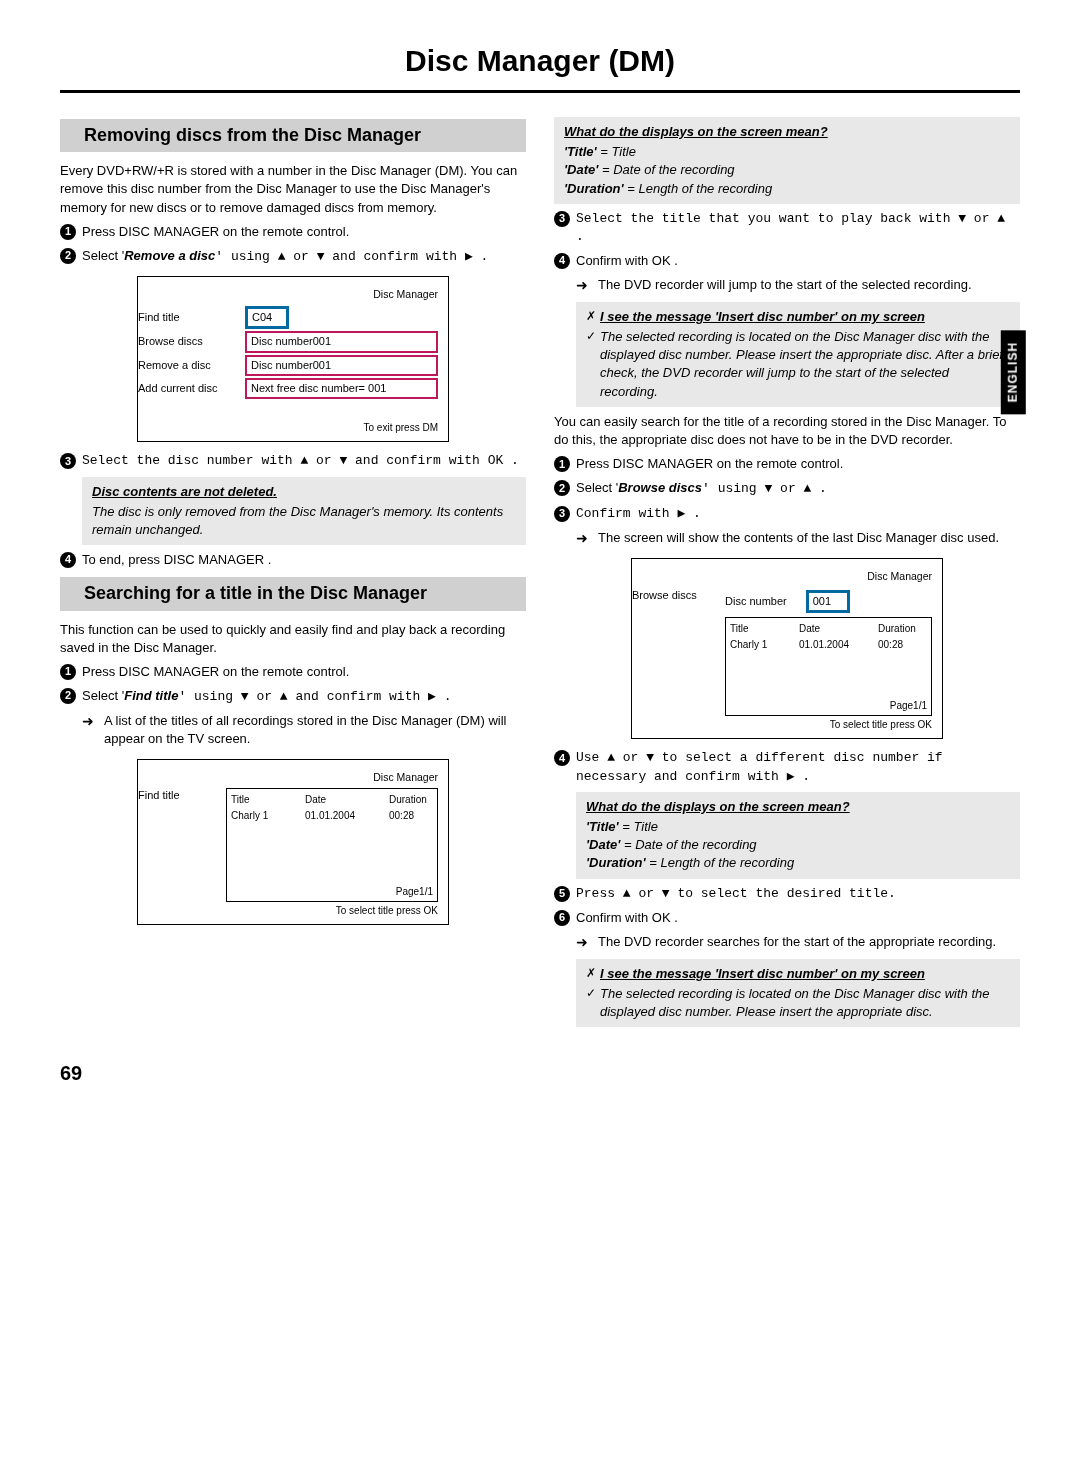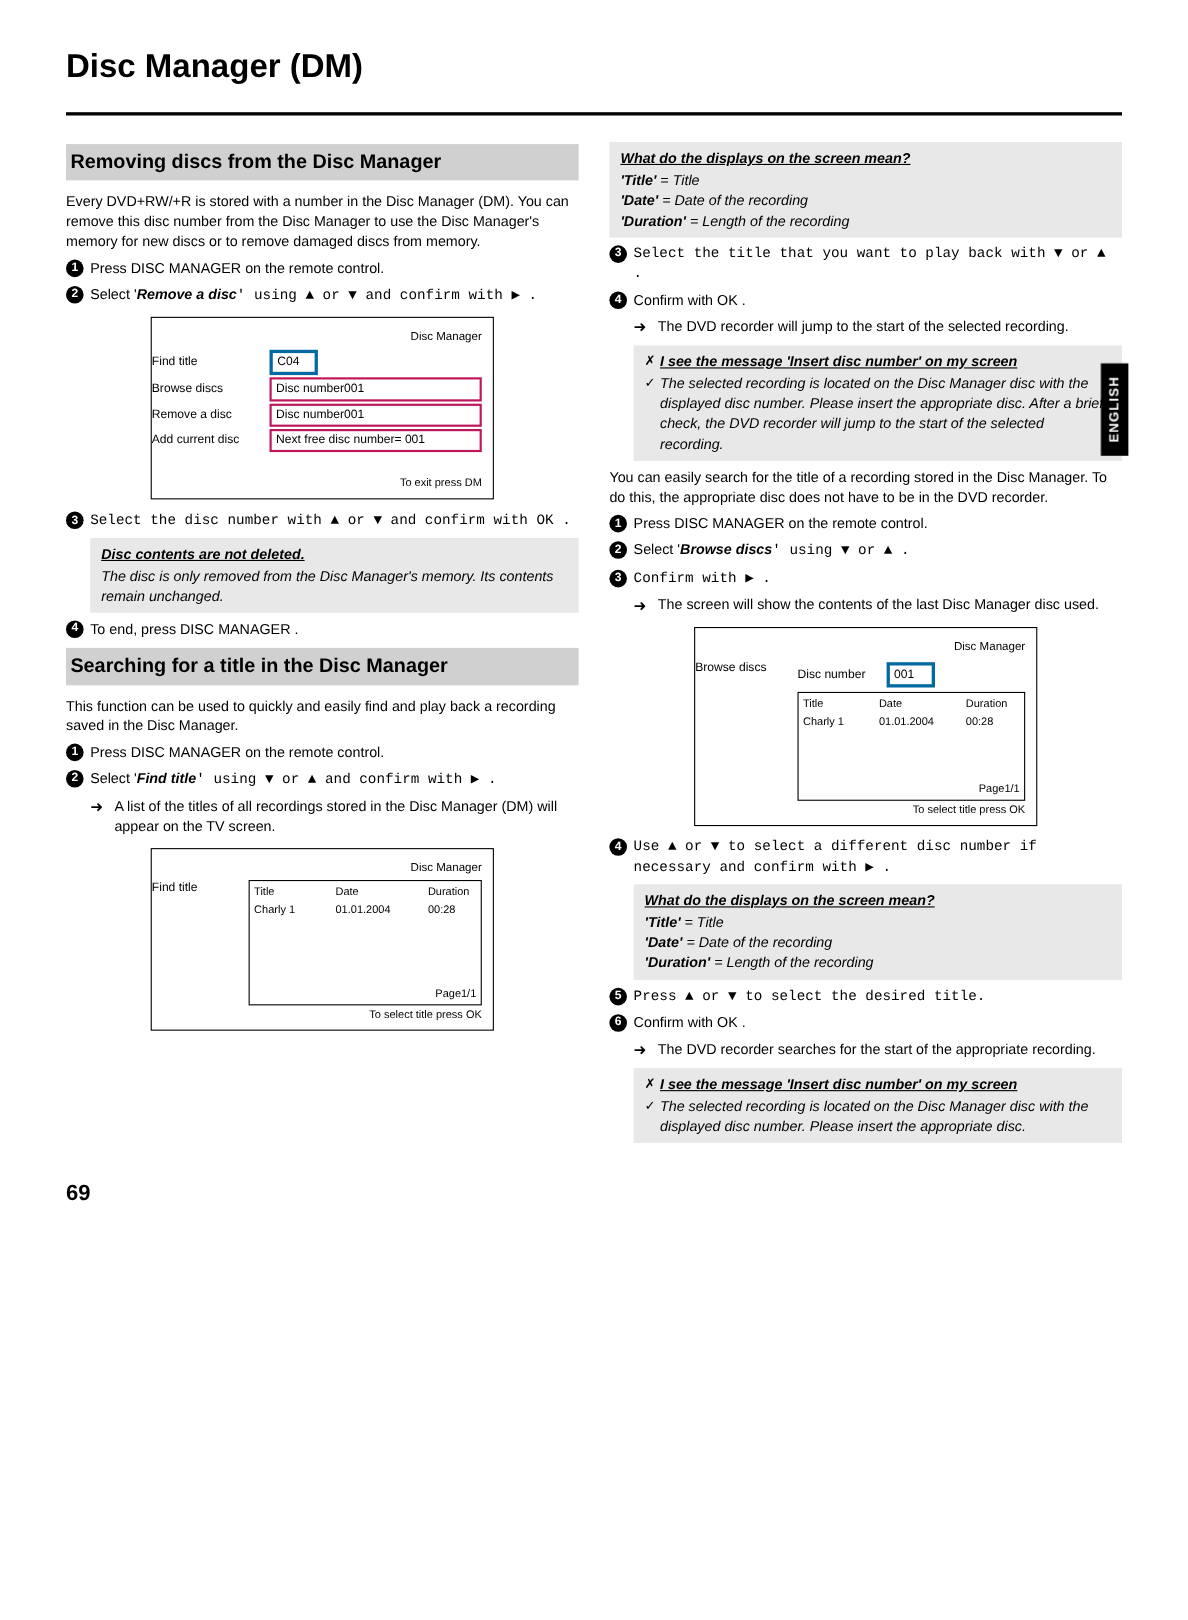--- a/index.html
+++ b/index.html
@@ -5,34 +5,34 @@
   body {
     font-family: Arial, Helvetica, sans-serif;
     margin: 0;
     padding: 40px 60px;
     background: #fff;
     color: #000;
     font-size: 13px;
     line-height: 1.4;
   }
   .page-title {
-    text-align: left;
+    text-align: center;
     font-size: 30px;
     font-weight: bold;
     border-bottom: 3px solid #000;
-    padding-bottom: 20px;
+    padding-bottom: 8px;
     margin-bottom: 18px;
   }
   .columns { display: flex; gap: 28px; }
   .col { flex: 1; }
   .section-heading {
     background: #d0d0d0;
     font-size: 18px;
     font-weight: bold;
-    padding: 4px 4px;
+    padding: 4px 24px;
     margin: 8px 0 10px 0;
   }
   p { margin: 6px 0; }
   .step { display: flex; align-items: flex-start; margin: 6px 0; }
   .bullet {
     display: inline-flex;
     width: 16px; height: 16px;
     background: #000; color: #fff;
     border-radius: 50%;
     font-size: 11px; font-weight: bold;

